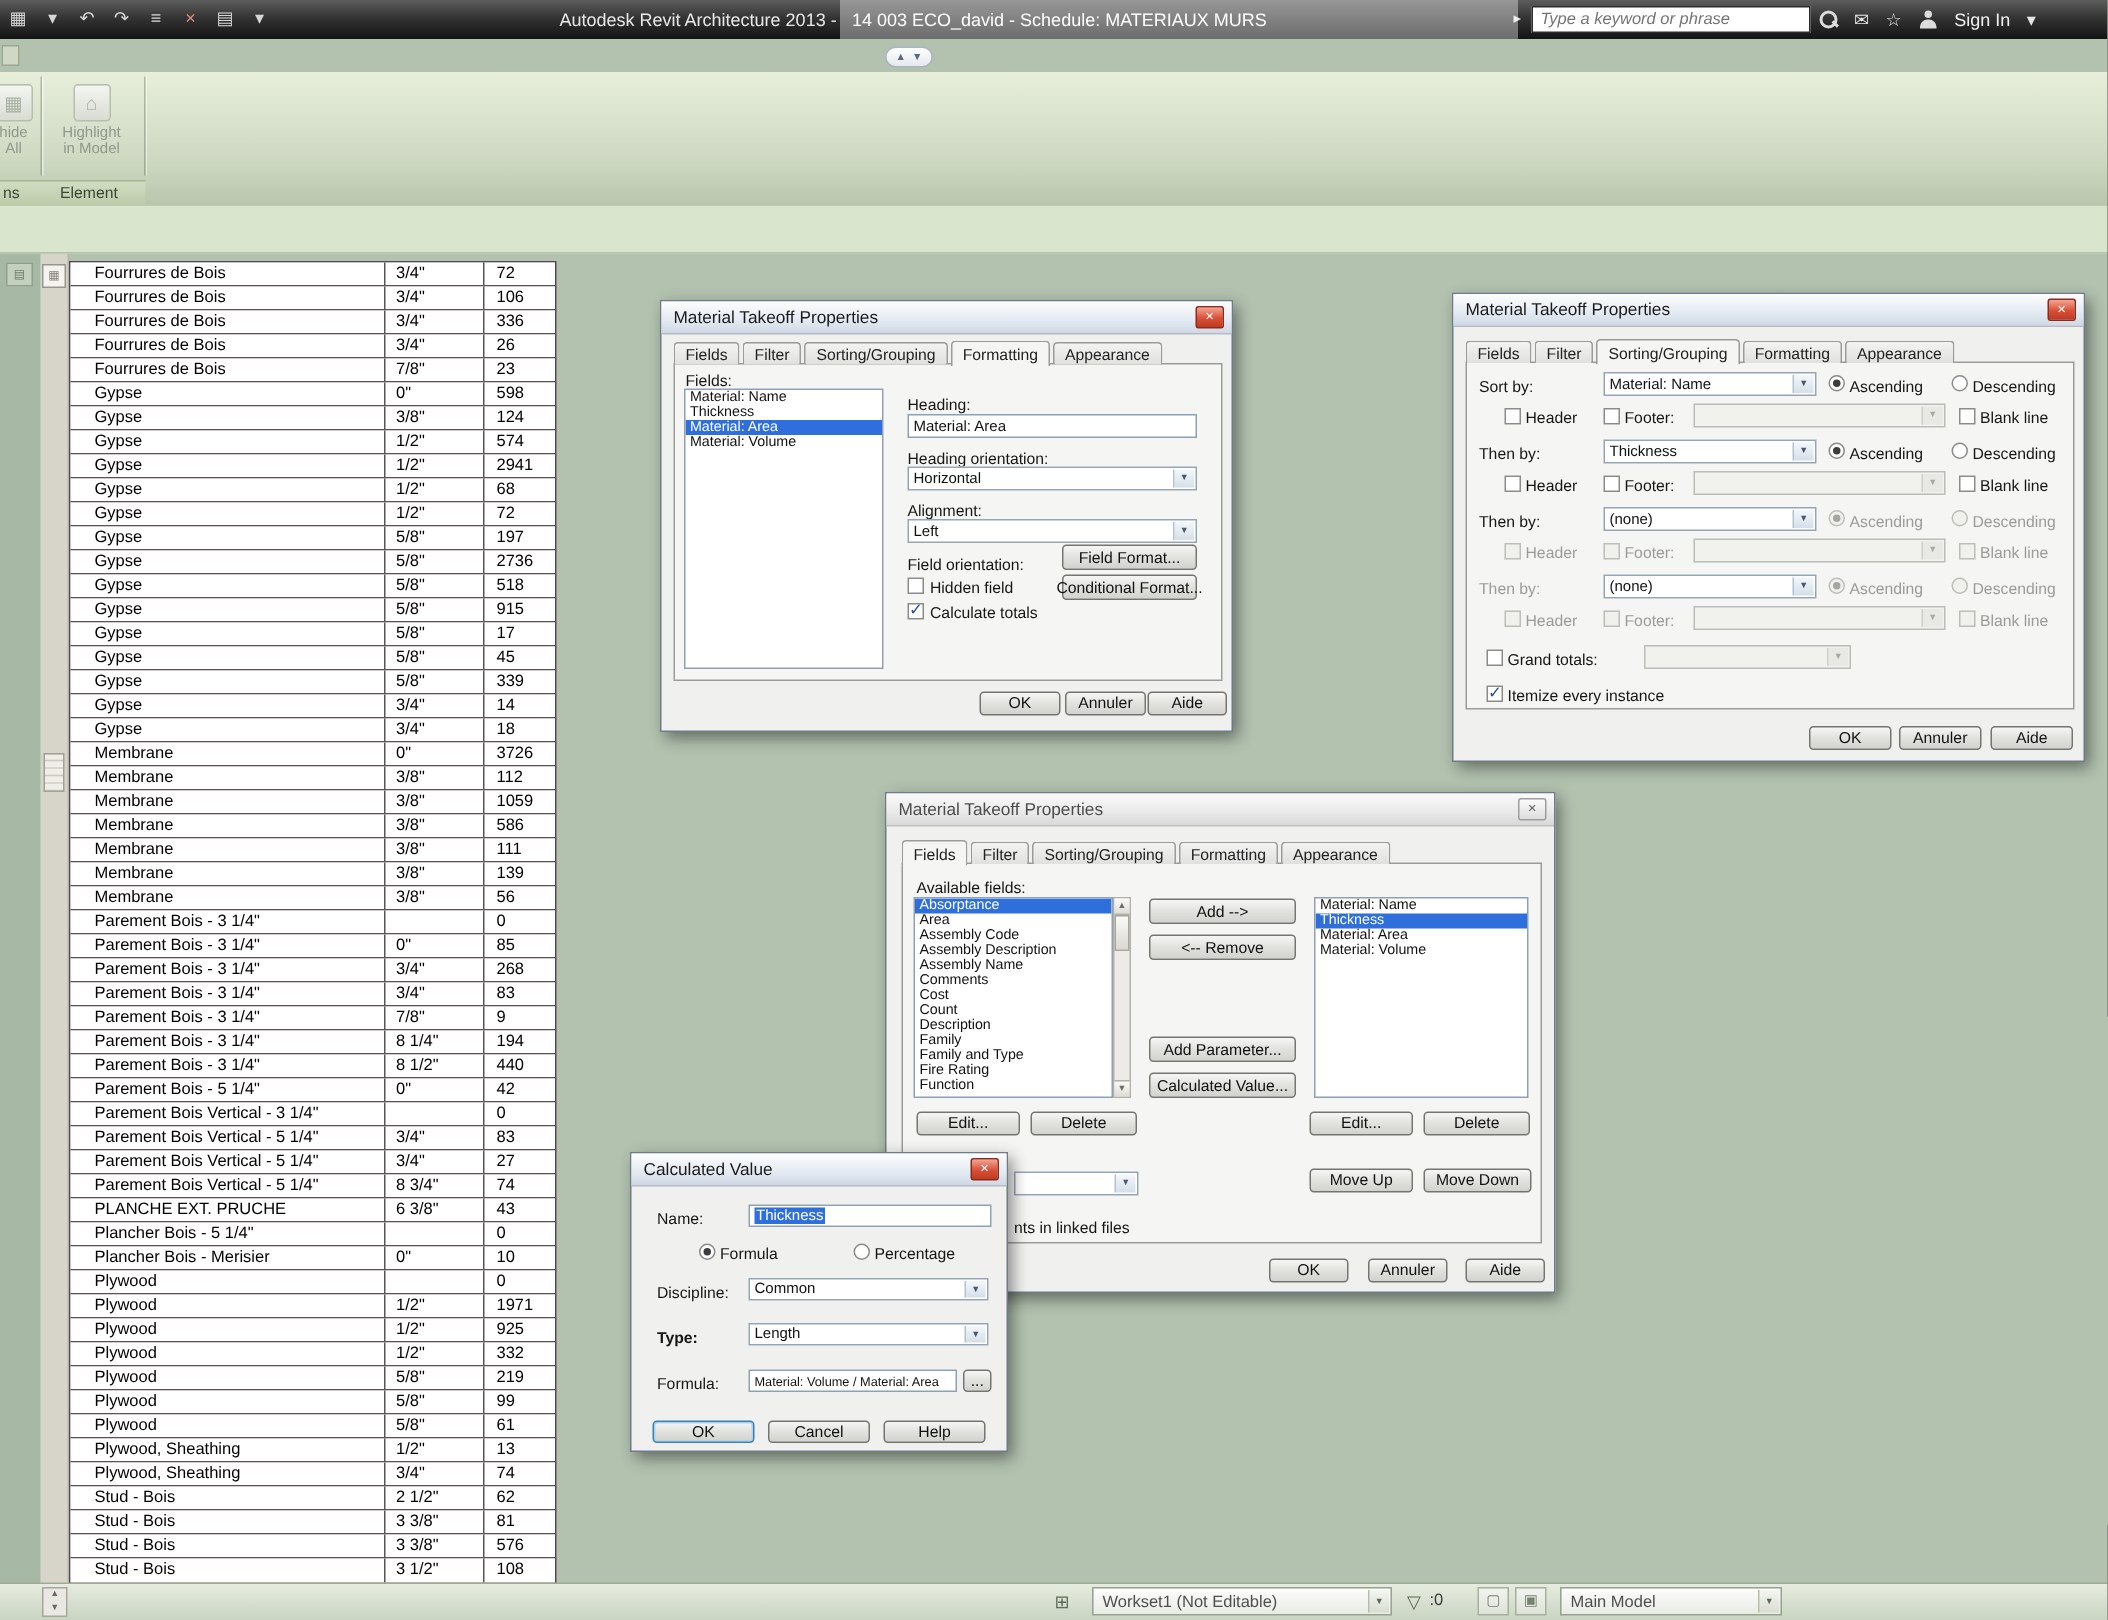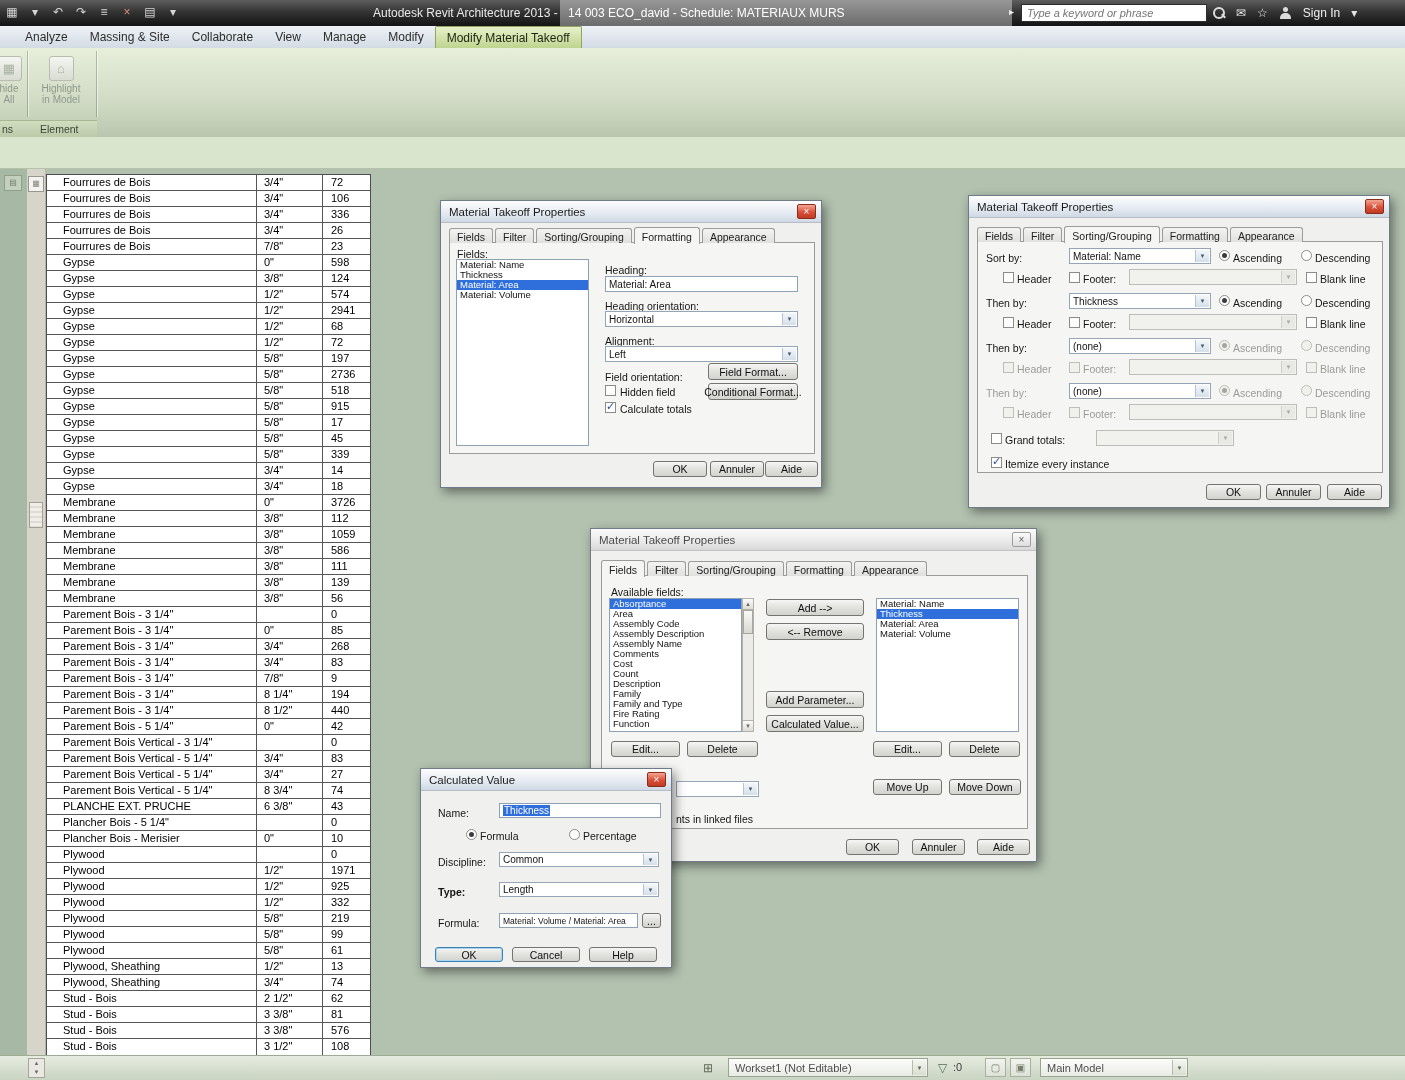--- a/index.html
+++ b/index.html
@@ -149,30 +149,20 @@
     <div class="tb-icons">
       <span class="mag"></span>
       <span class="glyph">✉</span>
       <span class="glyph">☆</span>
       <span class="person"></span>
       <span class="signin">Sign In</span>
       <span class="glyph">▾</span>
     </div>
   </div>
 
-  <div class="tabrow">
-
-  <span class="rtab">Analyze</span>
-      <span class="rtab">Massing &amp; Site</span>
-      <span class="rtab">Collaborate</span>
-      <span class="rtab">View</span>
-      <span class="rtab">Manage</span>
-      <span class="rtab">Modify</span>
-      <span class="rtab active">Modify Material Takeoff</span>
-    </div>
   <span class="tinydoc"></span>
   <div class="ribbonpill">
     <span>▲</span>
     <span>▼</span>
   </div>
 
   <div class="ribbon">
     <div class="rbtn" style="left:-8px;top:8px;width:34px;">
       <span class="ric">▦</span>
       <span>hide</span>

